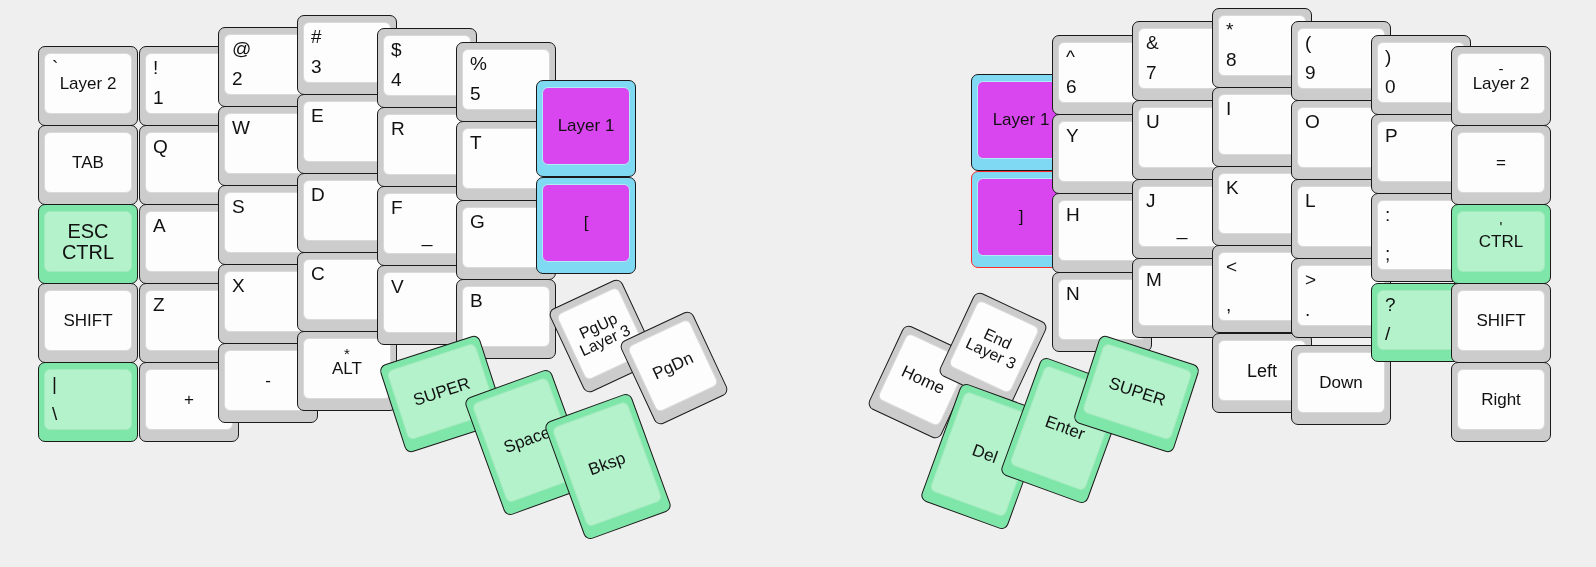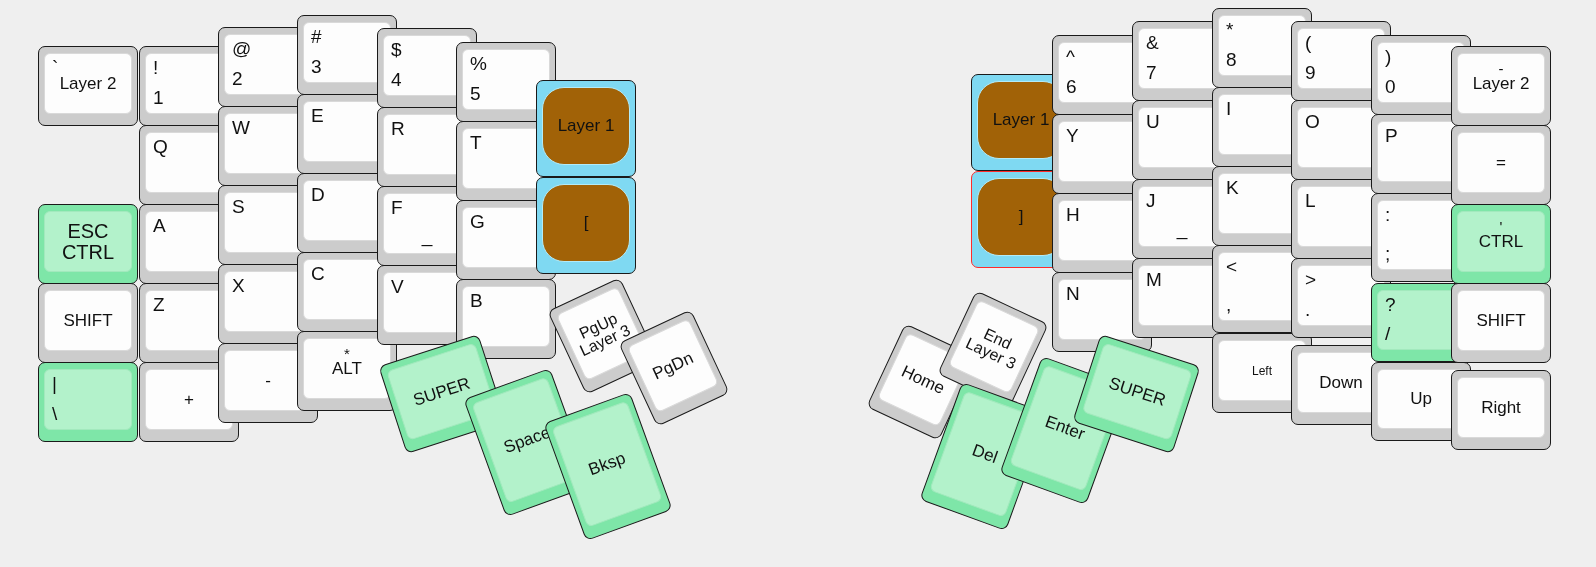--- a/index.html
+++ b/index.html
@@ -42,33 +42,38 @@
   .lg.ctr{top:50%;transform:translateY(-52%);font-size:17px;}
   .lg.ctrtop{top:7px;font-size:17px;}
   .lg.bl{bottom:5px;left:7px;right:auto;text-align:left;font-size:19px;}
   .lg.midctr{top:50%;transform:translateY(-50%);font-size:17px;}
   .lg.home{bottom:7px;font-size:19px;letter-spacing:0;}
 
   
   .key.green{background:#7ee6a8;}
   .key.green .cap{background:#b3f2cb;border-color:#a2e9bd;}
   .key.cyan{background:#7fd9f2;}
-  .key.cyan .cap{background:#a16207;border-color:#b2ebf8;border-radius:22px;}
+  .key.cyan .cap{background:#d946ef;border-color:#b2ebf8;}
   .key.sel{border-color:#ff2b2b;border-width:1.6px;}
 </style>
 </head>
 <body>
 
 <div id="board">
     <div class="key" style="left: 38px; top: 46px; width: 100px; height: 80px;">
       <div class="cap">
         <span class="lg tl">`</span>
         <span class="lg midctr" style="font-size:17px">Layer 2</span>
       </div>
     </div>
+    <div class="key" style="left: 38px; top: 125px; width: 100px; height: 80px;">
+      <div class="cap">
+        <span class="lg midctr" style="font-size:17px">TAB</span>
+      </div>
+    </div>
     <div class="key green" style="left: 38px; top: 204px; width: 100px; height: 80px;">
       <div class="cap">
         <span class="lg midctr" style="font-size:20px">ESC<br>CTRL</span>
       </div>
     </div>
     <div class="key" style="left: 38px; top: 283px; width: 100px; height: 80px;">
       <div class="cap">
         <span class="lg midctr" style="font-size:17px">SHIFT</span>
       </div>
     </div>
@@ -305,21 +310,21 @@
       </div>
     </div>
     <div class="key" style="left: 1212px; top: 245px; width: 100px; height: 88px;">
       <div class="cap">
         <span class="lg tl">&lt;</span>
         <span class="lg bl">,</span>
       </div>
     </div>
     <div class="key" style="left: 1212px; top: 333px; width: 100px; height: 80px;">
       <div class="cap">
-        <span class="lg midctr" style="font-size:12px">Left</span>
+        <span class="lg midctr" style="font-size:18px">Left</span>
       </div>
     </div>
     <div class="key" style="left: 1291px; top: 21px; width: 100px; height: 80px;">
       <div class="cap">
         <span class="lg tl">(</span>
         <span class="lg bl">9</span>
       </div>
     </div>
     <div class="key" style="left: 1291px; top: 100px; width: 100px; height: 80px;">
       <div class="cap">
@@ -358,25 +363,20 @@
         <span class="lg tl">:</span>
         <span class="lg bl">;</span>
       </div>
     </div>
     <div class="key green" style="left: 1371px; top: 283px; width: 100px; height: 79px;">
       <div class="cap">
         <span class="lg tl">?</span>
         <span class="lg bl">/</span>
       </div>
     </div>
-    <div class="key" style="left: 1371px; top: 362px; width: 100px; height: 79px;">
-      <div class="cap">
-        <span class="lg midctr" style="font-size:17px">Up</span>
-      </div>
-    </div>
     <div class="key" style="left: 1451px; top: 46px; width: 100px; height: 80px;">
       <div class="cap">
         <span class="lg ctrtop" style="font-size:15px">-</span>
         <span class="lg ctr" style="font-size:17px">Layer 2</span>
       </div>
     </div>
     <div class="key" style="left: 1451px; top: 125px; width: 100px; height: 80px;">
       <div class="cap">
         <span class="lg midctr" style="font-size:17px">=</span>
       </div>
@@ -385,21 +385,21 @@
       <div class="cap">
         <span class="lg ctrtop" style="font-size:15px">'</span>
         <span class="lg ctr" style="font-size:17px">CTRL</span>
       </div>
     </div>
     <div class="key" style="left: 1451px; top: 283px; width: 100px; height: 80px;">
       <div class="cap">
         <span class="lg midctr" style="font-size:17px">SHIFT</span>
       </div>
     </div>
-    <div class="key" style="left: 1451px; top: 362px; width: 100px; height: 80px; margin-top: 8px;">
+    <div class="key" style="left: 1451px; top: 362px; width: 100px; height: 80px;">
       <div class="cap">
         <span class="lg midctr" style="font-size:17px">Right</span>
       </div>
     </div>
     <div class="key" style="left: 882px; top: 336px; width: 80px; height: 92px; transform: rotate(25deg);">
       <div class="cap">
         <span class="lg midctr" style="font-size:17px">Home</span>
       </div>
     </div>
     <div class="key" style="left: 953px; top: 303px; width: 80px; height: 92px; transform: rotate(25deg);">

